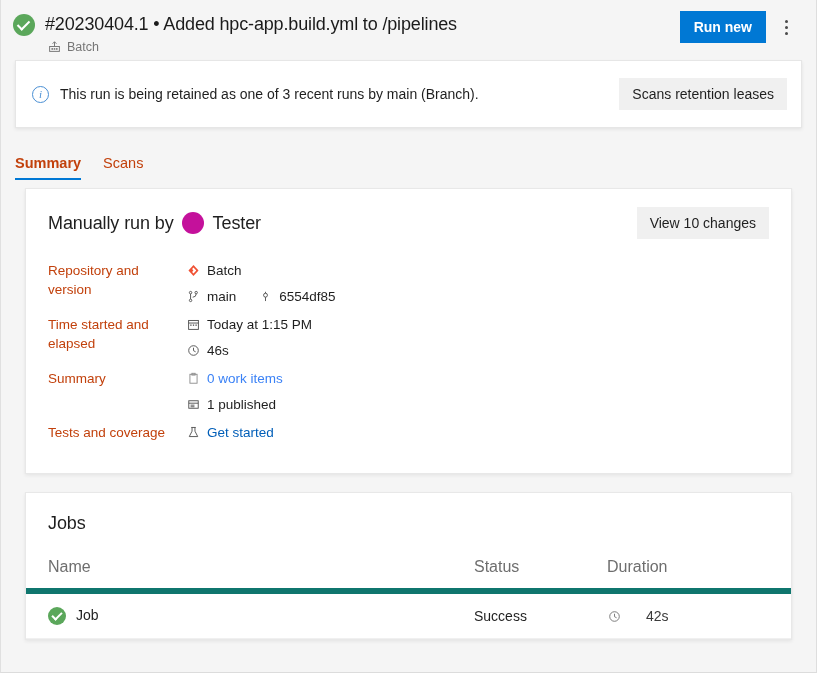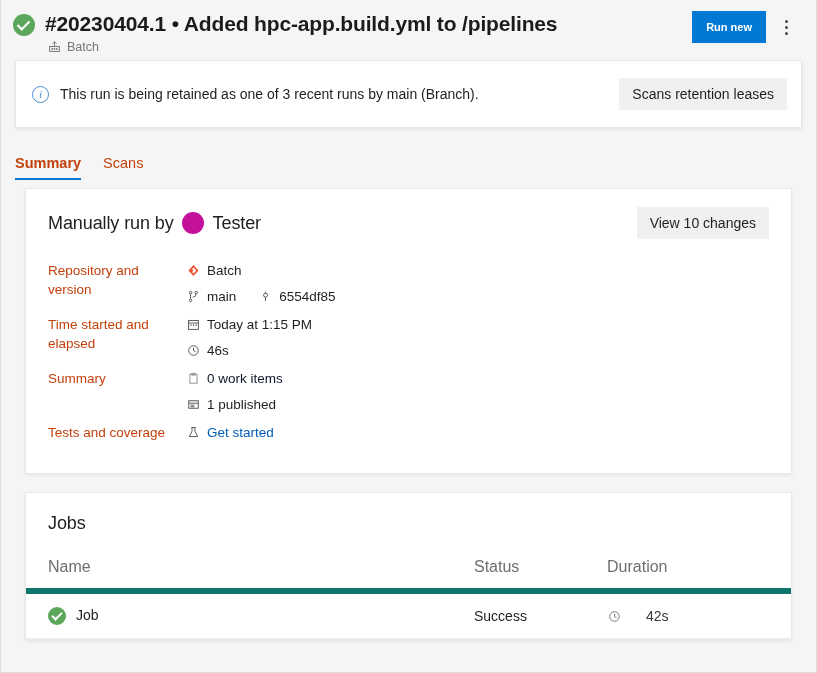--- a/index.html
+++ b/index.html
@@ -71,22 +71,22 @@
     width: 4px;
     height: 8px;
     border-width: 0 2px 2px 0;
   }
   .header-titles {
     flex: 1 1 auto;
     min-width: 0;
     padding-top: 1px;
   }
   .header-title {
-    font-size: 21px;
-    font-weight: bold;
+    font-size: 18px;
+    font-weight: normal;
     letter-spacing: -0.15px;
     color: #1b1b1b;
     line-height: 26px;
     white-space: nowrap;
   }
   .header-sub {
     display: flex;
     align-items: center;
     gap: 5px;
     margin-top: 2px;
@@ -99,21 +99,21 @@
     display: flex;
     align-items: center;
     gap: 6px;
     margin-top: 1px;
   }
   .btn-primary {
     background: #0078d4;
     color: #ffffff;
     border: none;
     font-family: "Liberation Sans", sans-serif;
-    font-size: 11px;
+    font-size: 14px;
     font-weight: bold;
     padding: 0 14px;
     height: 32px;
     line-height: 32px;
     cursor: pointer;
     white-space: nowrap;
   }
   .kebab {
     width: 28px;
     height: 32px;
@@ -253,21 +253,21 @@
     line-height: 19px;
   }
   .val-line {
     display: flex;
     align-items: center;
     gap: 6px;
     margin-bottom: 7px;
     white-space: nowrap;
   }
   .val-line:last-child { margin-bottom: 0; }
-  .val-line.muted { color: #0f172a; }
+  .val-line.muted { color: #3b82f6; }
   .inline-group { display: flex; align-items: center; gap: 22px; }
   .link { color: #005eb8; cursor: pointer; }
 
   .ico {
     flex: 0 0 auto;
     display: inline-flex;
     align-items: center;
     justify-content: center;
     width: 15px;
     height: 15px;

